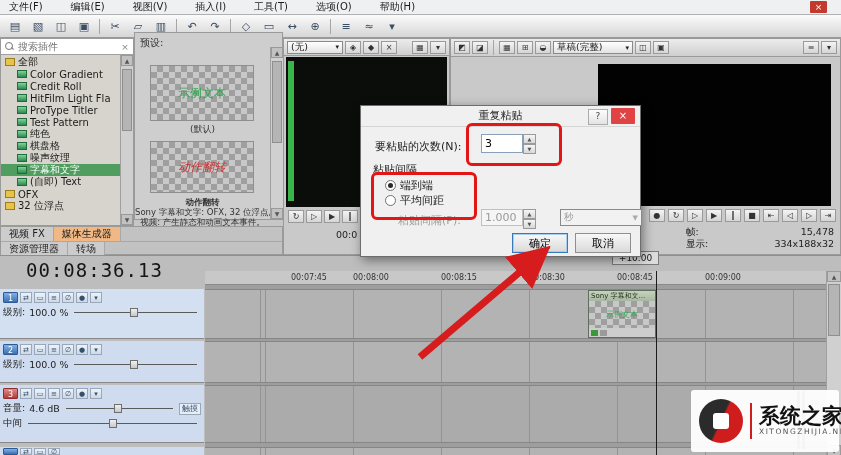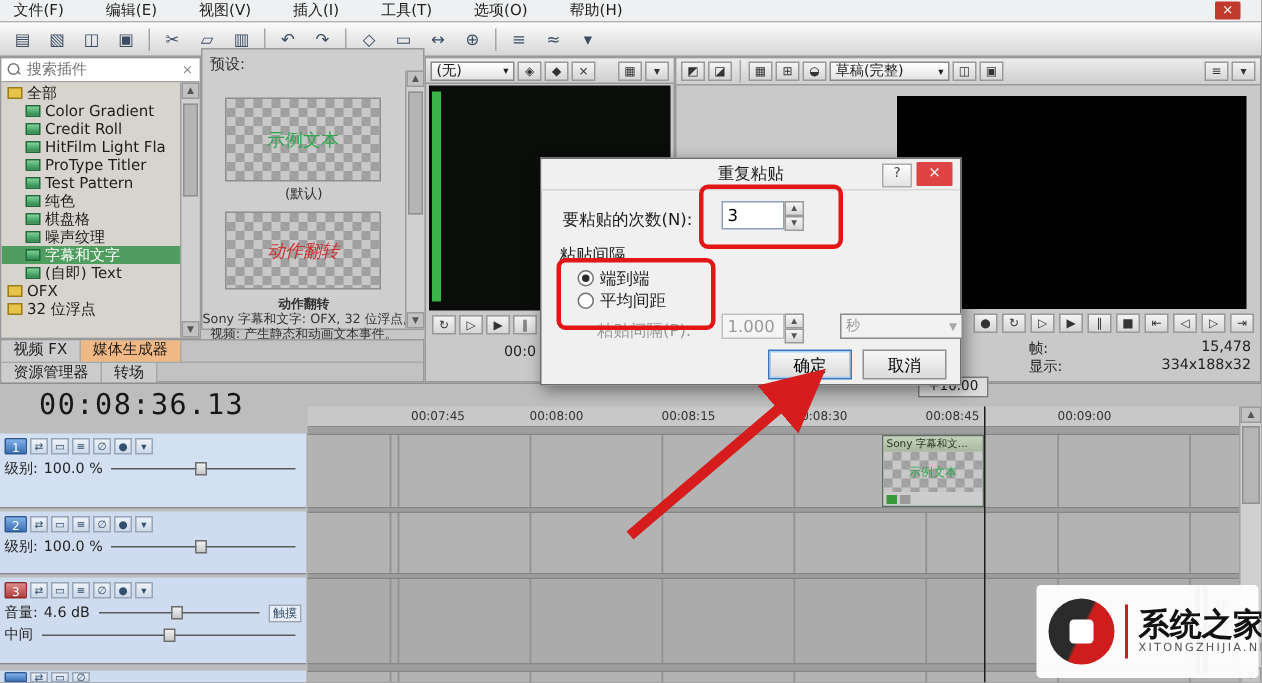--- a/index.html
+++ b/index.html
@@ -348,21 +348,21 @@
     <div class="finfo" style="left:235px;top:199px;">
       <span>显示:</span>
       <span>334x188x32</span>
     </div>
   </div>
 
   <div class="timeline">
     <div class="timedisp">00:08:36.13</div>
     <div class="ratebadge">+10.00</div>
     <div class="ruler">
-      <span class="rtick" style="left:43px;padding-left:26px;">00:07:45</span>
+      <span class="rtick" style="left:60px;padding-left:26px;">00:07:45</span>
       <span class="rtick" style="left:148px;">00:08:00</span>
       <span class="rtick" style="left:236px;">00:08:15</span>
       <span class="rtick" style="left:324px;">00:08:30</span>
       <span class="rtick" style="left:412px;">00:08:45</span>
       <span class="rtick" style="left:500px;">00:09:00</span>
     </div>
 
     <div class="lanesbg"></div>
     <div class="lane" style="top:33px;height:50px;"></div>
     <div class="lane" style="top:85px;height:42px;"></div>

